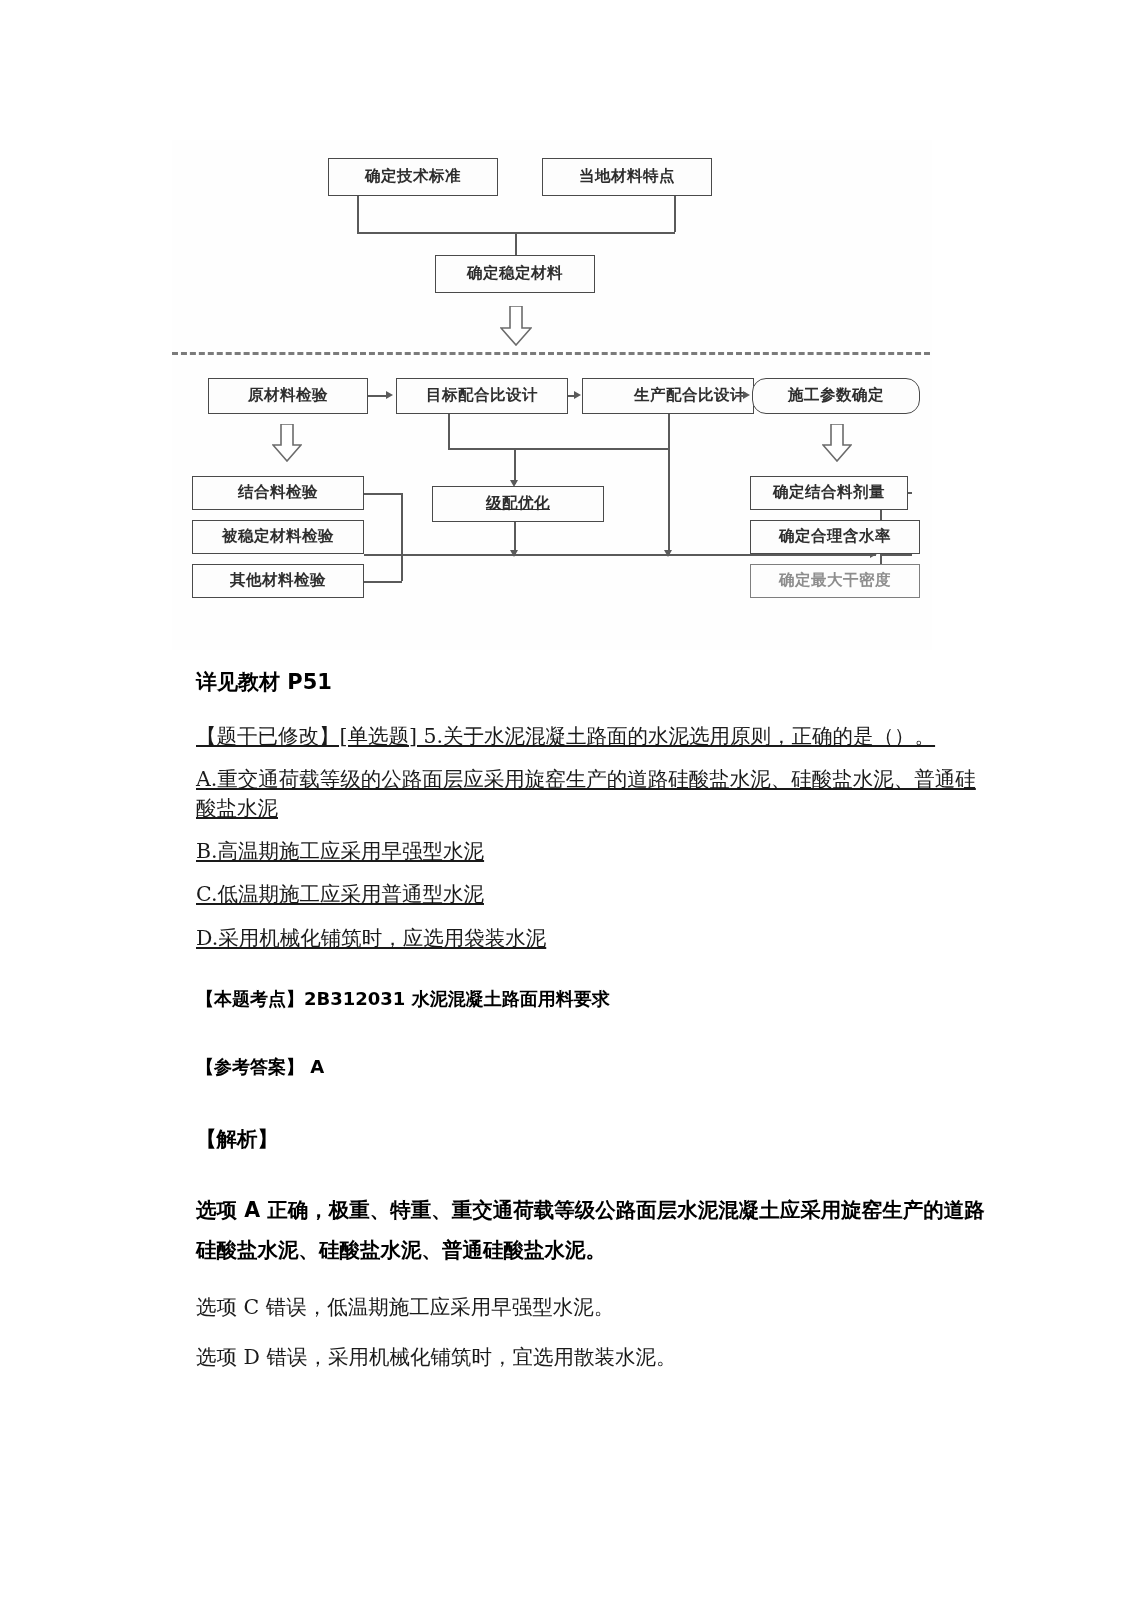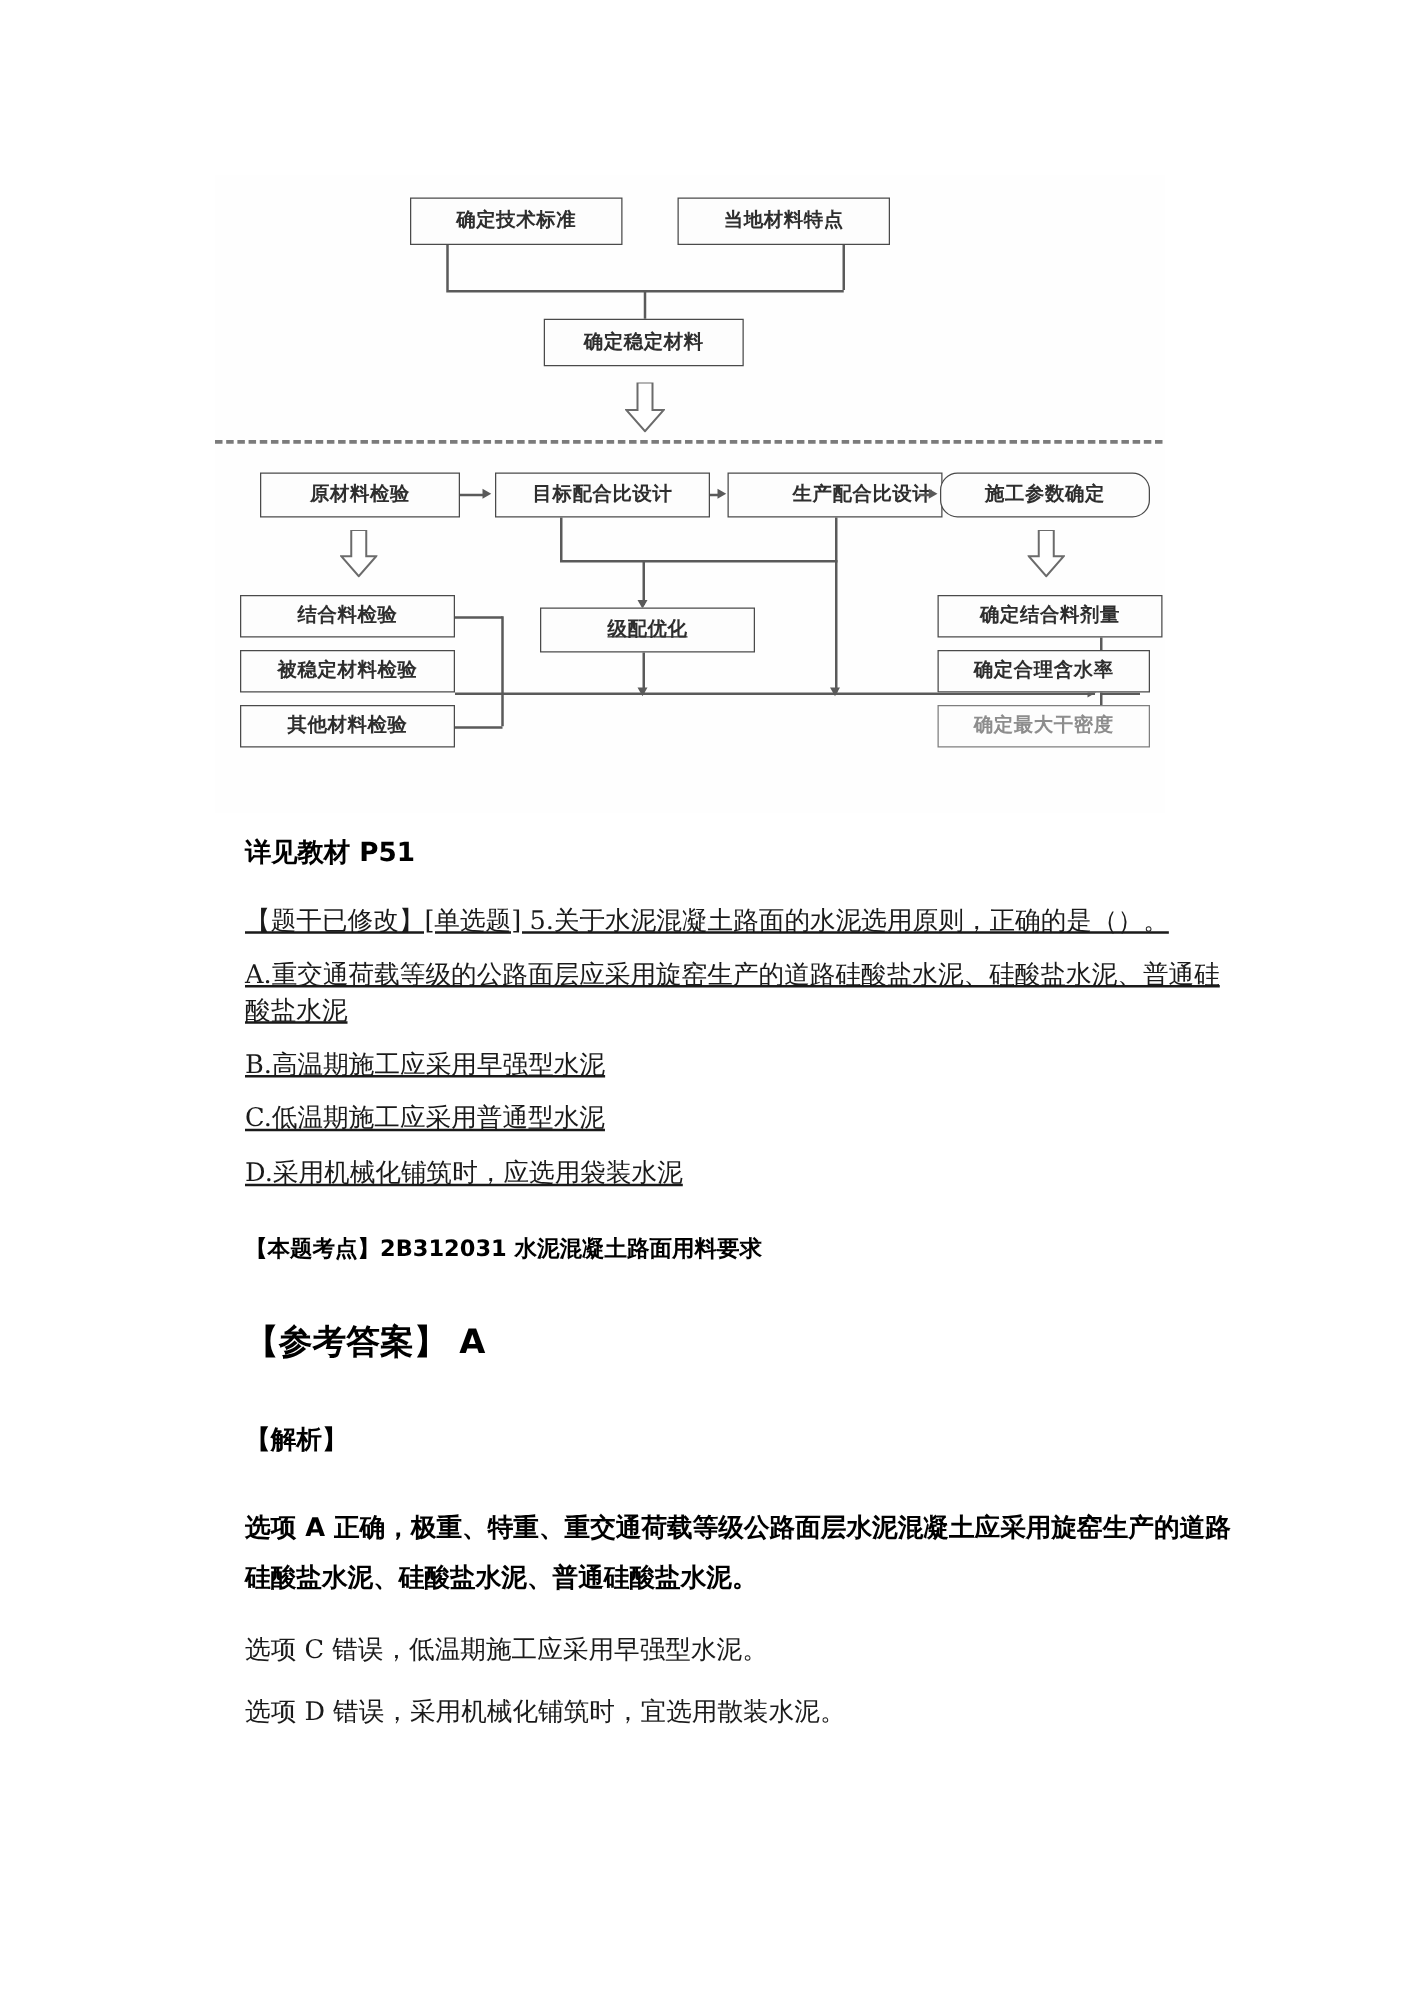--- a/index.html
+++ b/index.html
@@ -134,21 +134,21 @@
     font-family: "DejaVu Sans", "Liberation Sans", sans-serif;
     font-weight: bold;
     font-size: 18px;
     color: #000;
     margin-top: 34px;
     margin-bottom: 0;
   }
   .ans {
     font-family: "DejaVu Sans", "Liberation Sans", sans-serif;
     font-weight: bold;
-    font-size: 27px;
+    font-size: 18px;
     color: #000;
     margin-top: 44px;
   }
   .exp-h {
     font-family: "DejaVu Sans", "Liberation Sans", sans-serif;
     font-weight: bold;
     font-size: 20.5px;
     color: #000;
     margin-top: 46px;
   }
@@ -240,21 +240,21 @@
       <div class="vline" style="left:229px; top:353px; height:88px;"></div>
 
       <div class="hline" style="left:192px; top:414px; width:512px;"></div>
       <div class="arrowhead-right" style="left:698px; top:410px;"></div>
 
       <div class="vline" style="left:708px; top:352px; height:90px;"></div>
       <div class="hline" style="left:708px; top:352px; width:32px;"></div>
       <div class="hline" style="left:708px; top:414px; width:32px;"></div>
       <div class="hline" style="left:708px; top:441px; width:32px;"></div>
 
-      <div class="fbox" style="left:578px; top:336px; width:180px; height:34px;">确定结合料剂量</div>
+      <div class="fbox" style="left:578px; top:336px; width:158px; height:34px;">确定结合料剂量</div>
       <div class="fbox" style="left:578px; top:380px; width:170px; height:34px;">确定合理含水率</div>
       <div class="fbox faded" style="left:578px; top:424px; width:170px; height:34px;">确定最大干密度</div>
 
     </div>
 
   </div>
 
   <div class="body-text">
 
     <p class="ln ref-line">详见教材 P51</p>

